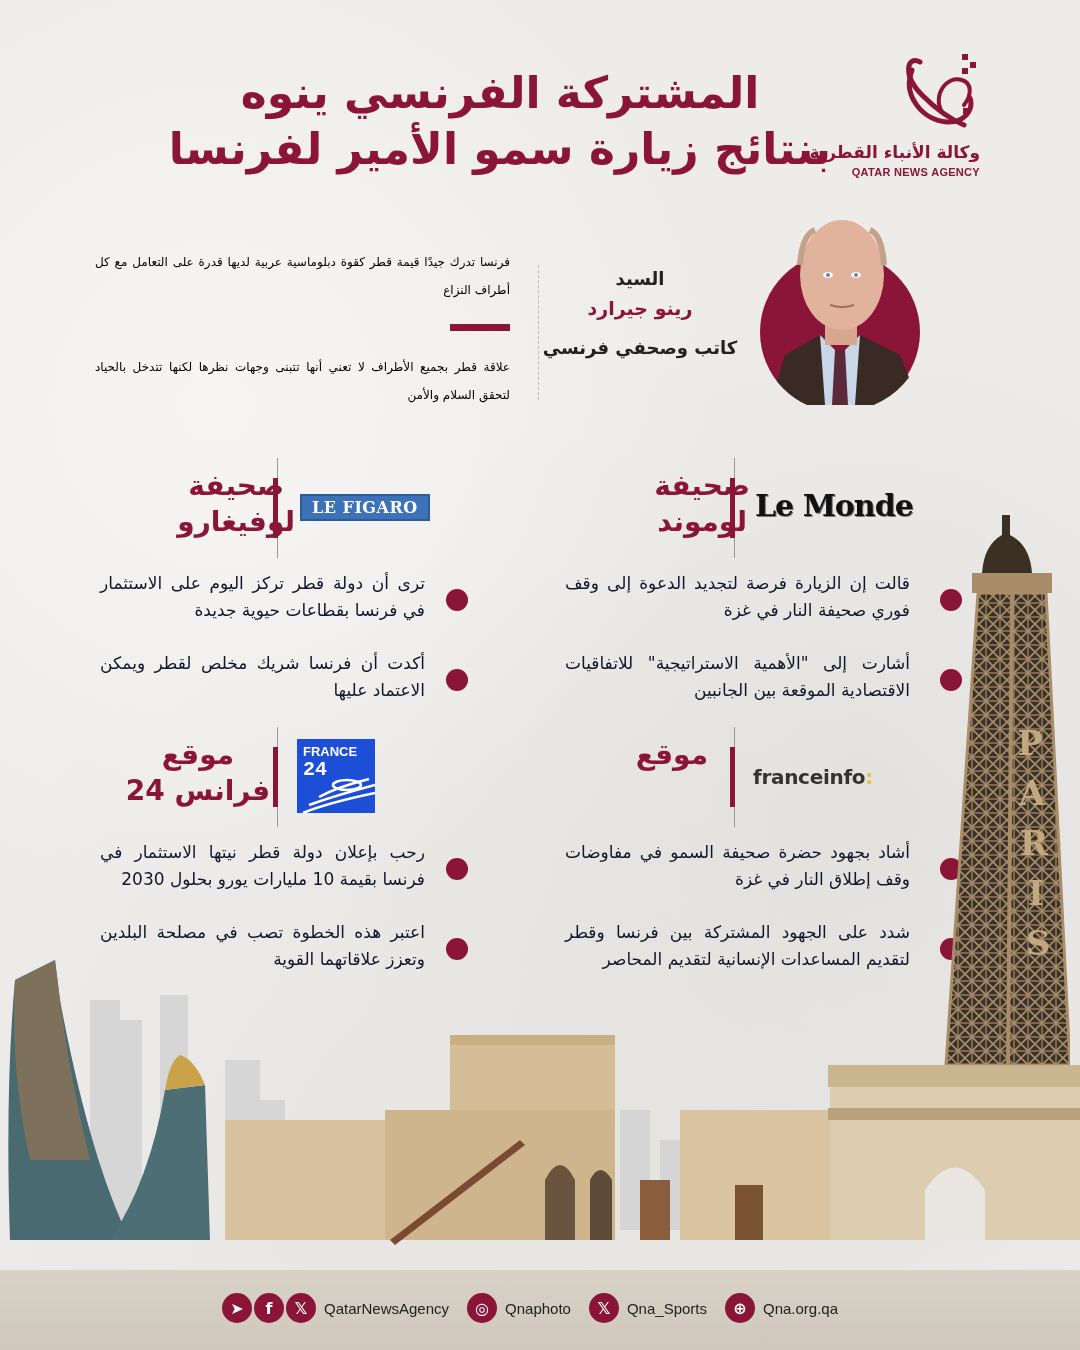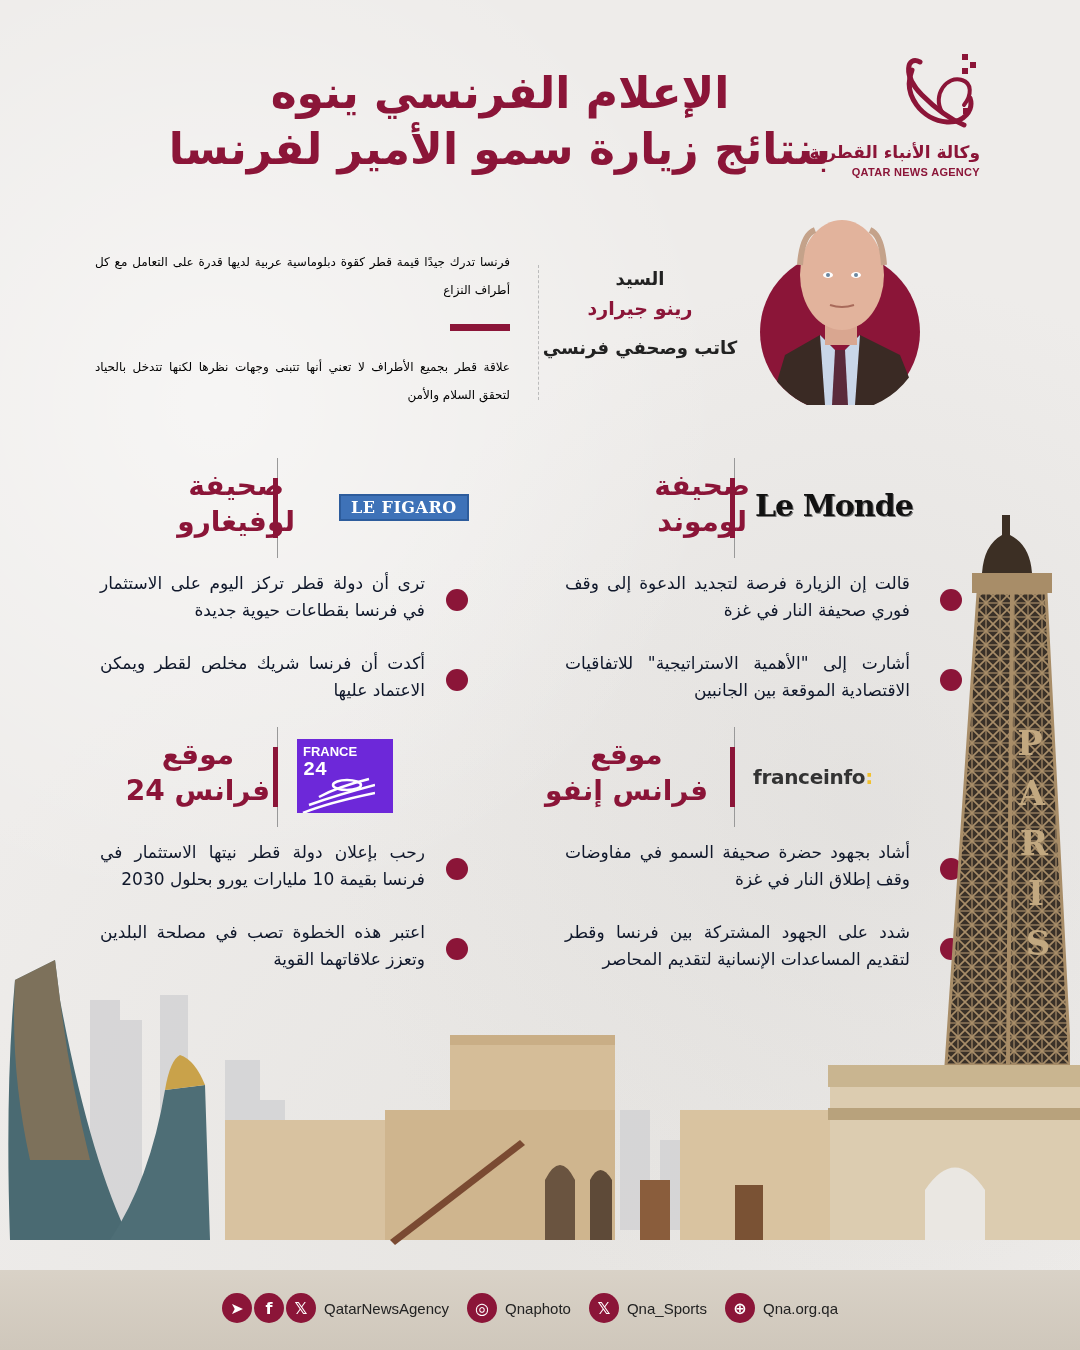--- a/index.html
+++ b/index.html
@@ -47,24 +47,24 @@
   .sec-vline { position: absolute; top: 0; width: 1px; height: 100px; background: #999; }
   .sec-vbar { position: absolute; top: 20px; width: 5px; height: 60px; background: #8b1538; }
   .sec-logo { position: absolute; }
   .bullets { margin-top: 12px; }
   .bullet { position: relative; direction: rtl; padding-right: 0; height: 80px; }
   .bullet-text { position: absolute; top: 0; font-size: 17px; line-height: 27px; color: #0f172a; text-align: justify; direction: rtl; }
   .bullet-dot { position: absolute; top: 19px; width: 22px; height: 22px; border-radius: 50%; background: #8b1538; }
 
   
   .lemonde { font-family: "DejaVu Serif", serif; font-weight: bold; font-size: 30px; color: #111; letter-spacing: -1px; font-style: normal; text-shadow: 1px 1px 0 #777; }
-  .figaro { background: #3e72b8; border: 2px solid #2d5c9c; color: #fff; font-family: "DejaVu Serif", serif; font-weight: bold; font-size: 16px; padding: 2px 10px; letter-spacing: 0.5px; white-space: nowrap; margin-left: 39px; }
+  .figaro { background: #3e72b8; border: 2px solid #2d5c9c; color: #fff; font-family: "DejaVu Serif", serif; font-weight: bold; font-size: 16px; padding: 2px 10px; letter-spacing: 0.5px; white-space: nowrap; }
   .franceinfo { font-family: "DejaVu Sans", sans-serif; font-size: 20px; color: #333; font-weight: bold; letter-spacing: -0.3px; }
   .franceinfo .colon { color: #f2c12e; }
-  .f24 { width: 96px; height: 74px; background: #6d28d9; position: relative; overflow: hidden; }
+  .f24 { width: 78px; height: 74px; background: #1d4ed8; position: relative; overflow: hidden; }
   .f24 .f24-name { position: absolute; left: 6px; top: 6px; font-family: "Liberation Sans", sans-serif; font-weight: bold; color: #fff; font-size: 13px; line-height: 13px; }
   .f24 .f24-num { position: absolute; left: 6px; top: 21px; font-family: Liberation Mono, monospace; font-weight: bold; color: #fff; font-size: 20px; line-height: 20px; }
   .f24 svg { position: absolute; left: 0; top: 0; }
 
   
   .scene { position: absolute; left: 0; top: 940px; width: 1080px; height: 340px; }
   .footer-band { position: absolute; left: 0; top: 1270px; width: 1080px; height: 80px; background: linear-gradient(#d9d2c7, #cfc7bb); }
 
   
   .social { position: absolute; top: 1292px; left: 222px; height: 32px; display: flex; align-items: center; }
@@ -82,21 +82,21 @@
     <rect x="60" y="4" width="6" height="6" fill="#8b1538"></rect>
     <rect x="68" y="12" width="6" height="6" fill="#8b1538"></rect>
     <rect x="60" y="18" width="6" height="6" fill="#8b1538"></rect>
     <rect x="61" y="58" width="6" height="6" fill="#8b1538"></rect>
   </svg>
   <div class="logo-ar">وكالة الأنباء القطرية</div>
   <div class="logo-en">QATAR NEWS AGENCY</div>
 </div>
 
 <div class="title">
-  <div>الإعلام الفرنسي ينوه</div>
+  <div>المشتركة الفرنسي ينوه</div>
   <div>بنتائج زيارة سمو الأمير لفرنسا</div>
 </div>
 
 <div class="quotes">
   <div class="quote">فرنسا تدرك جيدًا قيمة قطر كقوة دبلوماسية عربية لديها قدرة على التعامل مع كل أطراف النزاع</div>
   <div class="quote-divider"></div>
   <div class="quote">علاقة قطر بجميع الأطراف لا تعني أنها تتبنى وجهات نظرها لكنها تتدخل بالحياد لتحقق السلام والأمن</div>
 </div>
 <div class="vline-top"></div>
 
@@ -179,21 +179,20 @@
       <div class="bullet-text" style="right:95px; width:325px;">أكدت أن فرنسا شريك مخلص لقطر ويمكن الاعتماد عليها</div>
       <div class="bullet-dot" style="right:52px;"></div>
     </div>
   </div>
 </div>
 
 <div class="section" style="left:540px; top:727px;">
   <div class="sec-head">
     <div class="sec-title" style="right:262px;">
       <div>موقع</div>
-      <div>فرانس إنفو</div>
     </div>
     <div class="sec-vline" style="left:194px;"></div>
     <div class="sec-vbar" style="left:190px;"></div>
     <div class="sec-logo franceinfo" style="left:213px; top:38px;">
       <span>franceinfo</span><span class="colon">:</span>
     </div>
   </div>
   <div class="bullets">
     <div class="bullet">
       <div class="bullet-text" style="right:60px; width:345px;">أشاد بجهود حضرة صحيفة السمو في مفاوضات وقف إطلاق النار في غزة</div>

